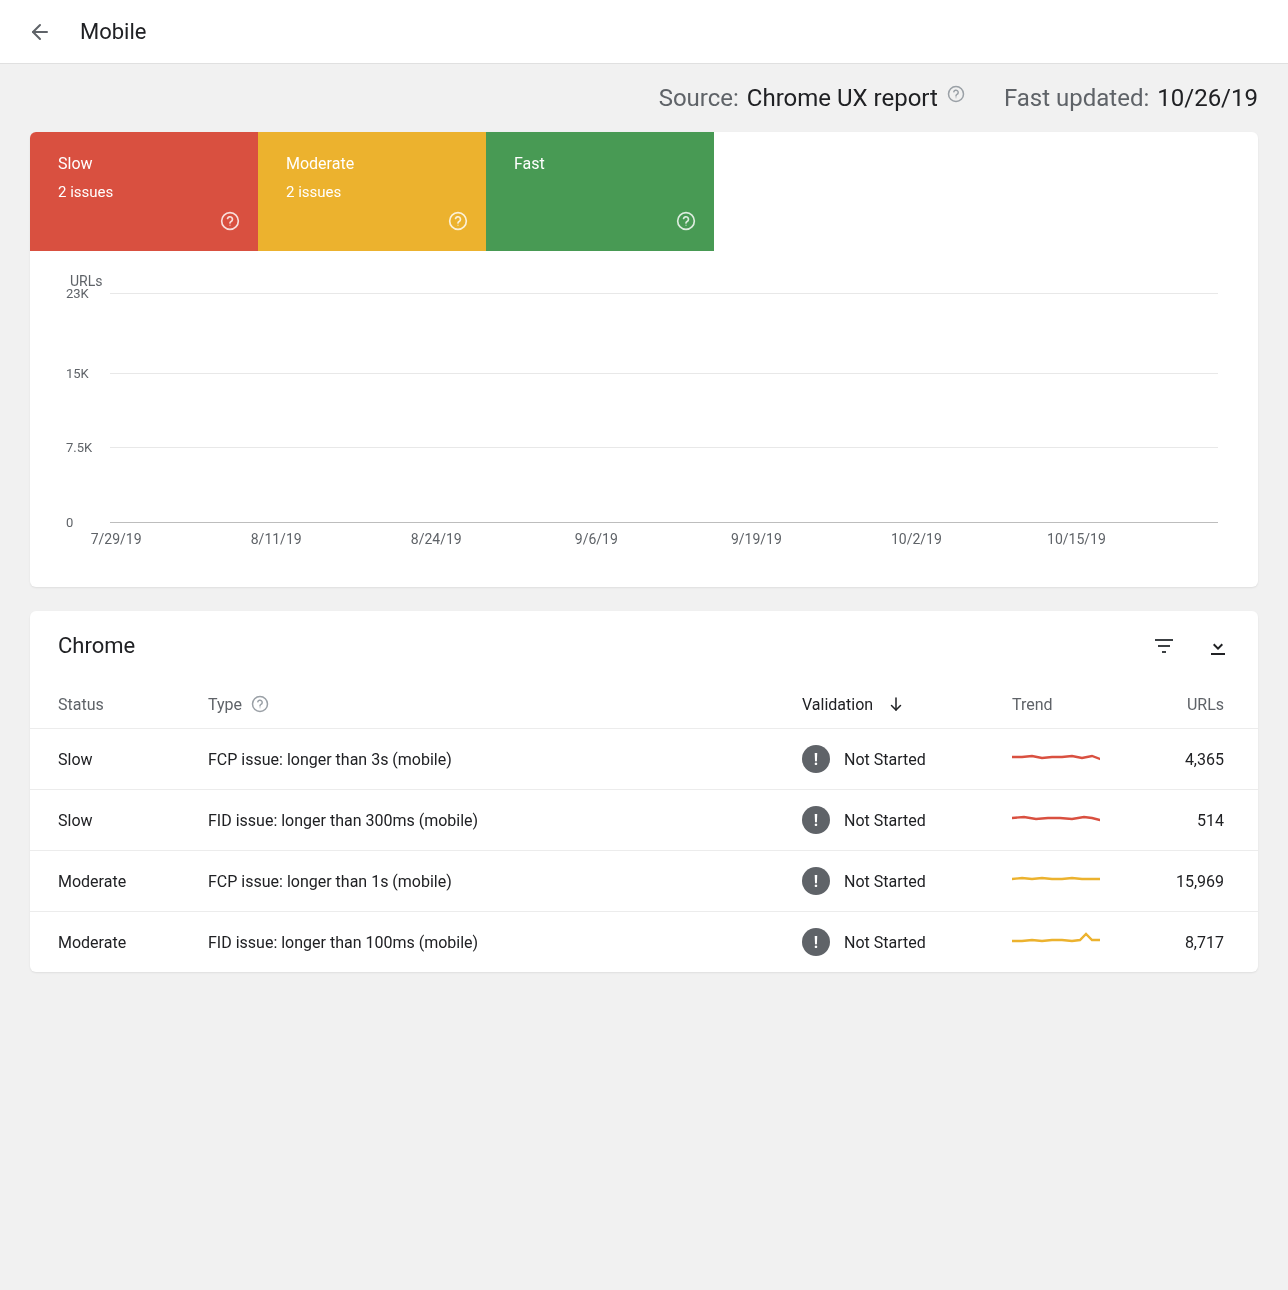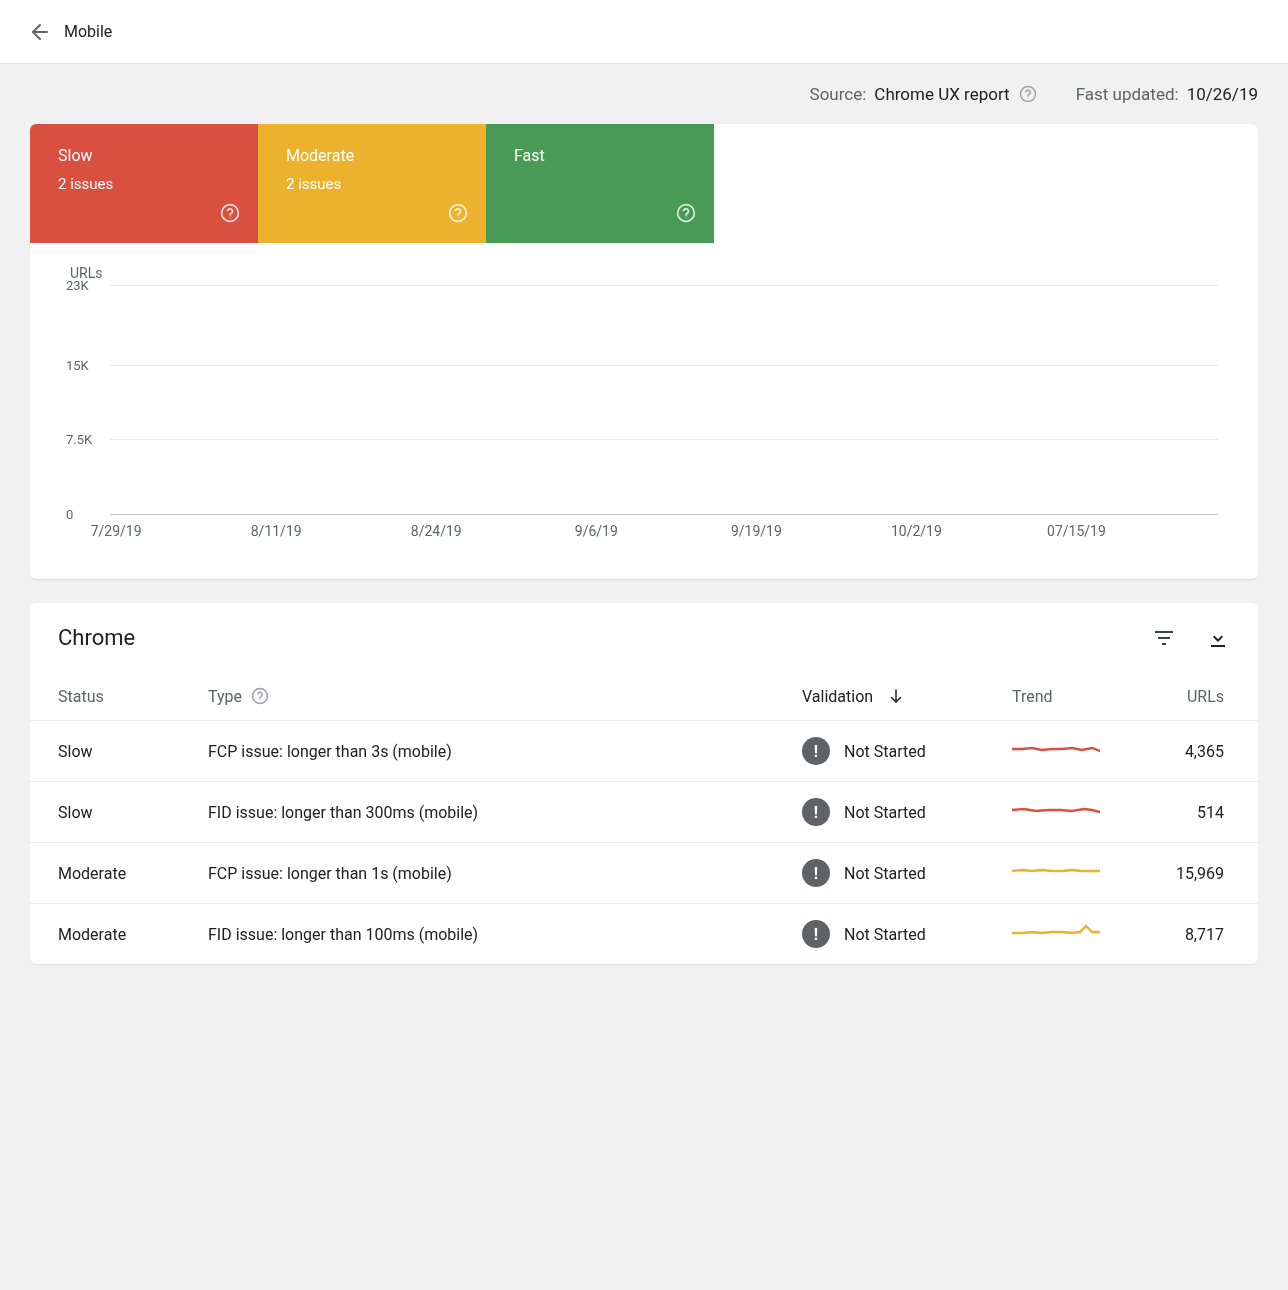--- a/index.html
+++ b/index.html
@@ -17,25 +17,25 @@
     padding: 0 16px;
     border-bottom: 1px solid #e0e0e0;
   }
   .back-btn {
     width: 48px; height: 48px;
     display: inline-flex; align-items: center; justify-content: center;
     border-radius: 50%;
     cursor: pointer;
     color: #5f6368;
   }
-  .page-title { font-size: 16px; font-weight: 400; }
+  .page-title { font-size: 22px; font-weight: 400; margin-left: 16px; }
   .metabar {
     display: flex; justify-content: flex-end; align-items: flex-start;
     padding: 20px 30px 20px 0;
-    font-size: 17px;
+    font-size: 24px;
     color: #5f6368;
     gap: 8px;
   }
   .metabar .strong { color: #202124; }
   .help-icon {
     display: inline-flex; width: 20px; height: 20px;
     color: #80868b; align-items: center; justify-content: center;
   }
   .content { padding: 0 30px 40px; }
   .card {
@@ -577,21 +577,21 @@
           <div class="grid-line" style="top: 0%;"></div>
           <div class="y-tick" style="top: 0%;">23K</div>
         </div>
       <div class="x-axis" id="x-axis">
           <div class="x-tick" style="left: 0.555556%;">7/29/19</div>
           <div class="x-tick" style="left: 15%;">8/11/19</div>
           <div class="x-tick" style="left: 29.4444%;">8/24/19</div>
           <div class="x-tick" style="left: 43.8889%;">9/6/19</div>
           <div class="x-tick" style="left: 58.3333%;">9/19/19</div>
           <div class="x-tick" style="left: 72.7778%;">10/2/19</div>
-          <div class="x-tick" style="left: 87.2222%;">07/15/19</div>
+          <div class="x-tick" style="left: 87.2222%;">10/15/19</div>
         </div>
     </div>
   </div>
 
   <div class="card details-card">
     <div class="details-head">
       <div class="details-title">Chrome</div>
       <div class="head-actions">
         <span class="icon-btn">
           <svg width="24" height="24" viewBox="0 0 24 24" fill="#3c4043">

